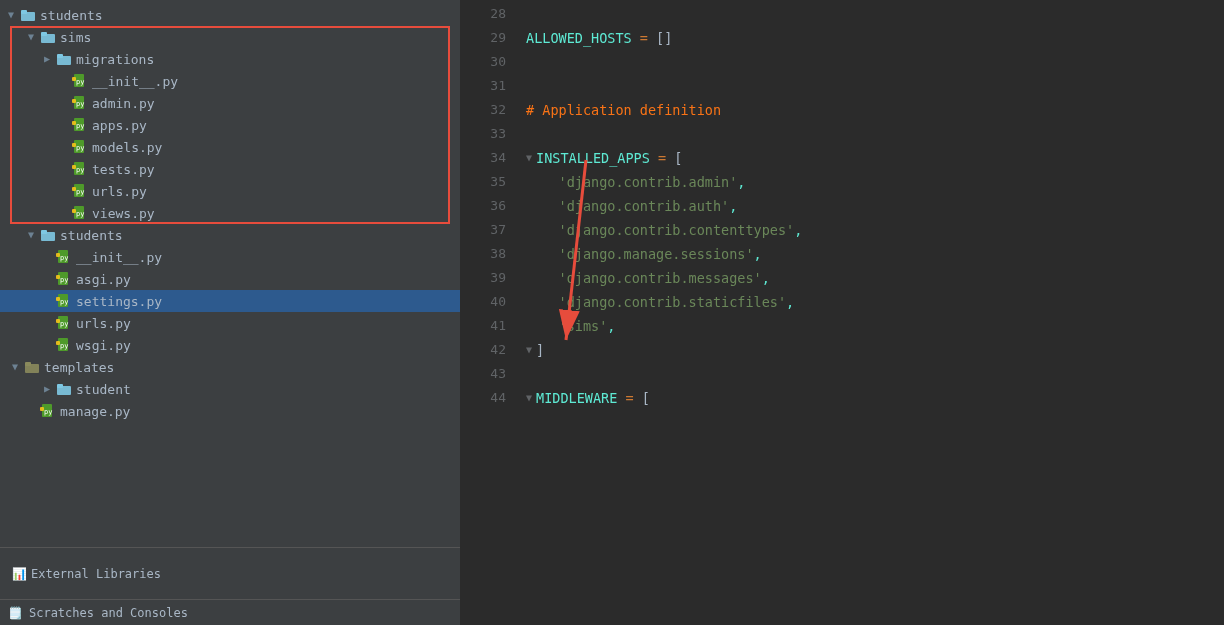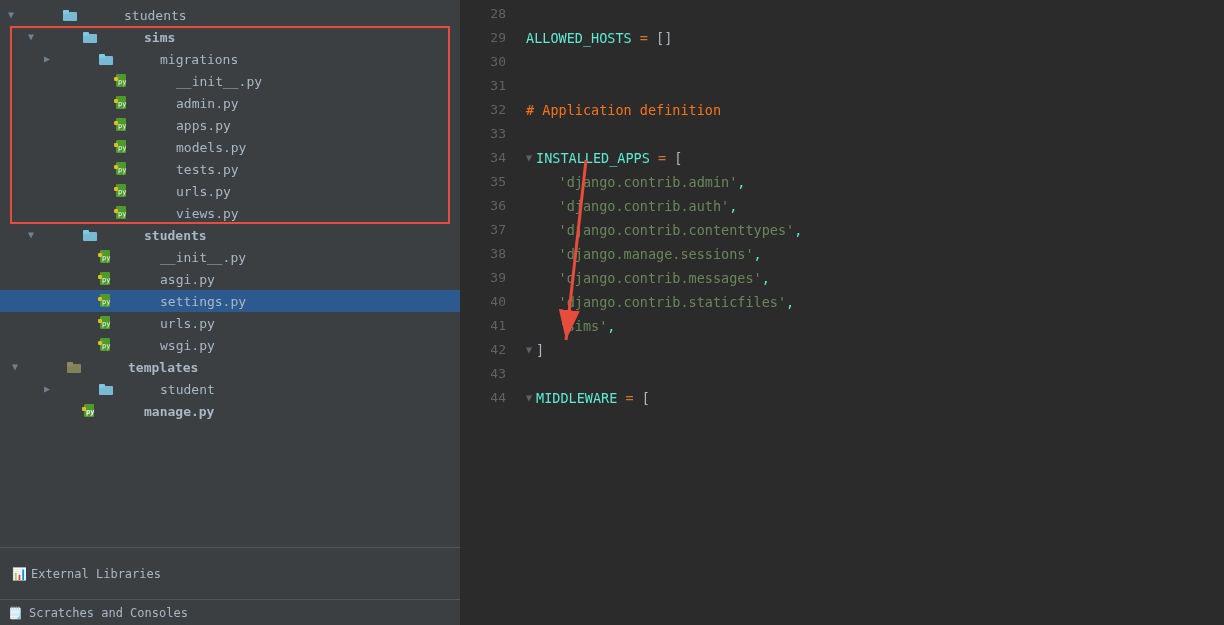--- a/index.html
+++ b/index.html
@@ -31,28 +31,27 @@
       padding: 4px 0;
     }
 
     .tree-item {
       display: flex;
       align-items: center;
       height: 22px;
       padding-left: 4px;
       cursor: pointer;
       white-space: nowrap;
-      gap: 42px;
     }
 
     .tree-item.selected {
       background: #2d5a8e;
     }
 
-    .indent-1 { padding-left: 20px; font-weight: bold; }
+    .indent-1 { padding-left: 20px; }
     .indent-2 { padding-left: 36px; }
     .indent-3 { padding-left: 52px; }
 
     .arrow {
       display: inline-block;
       width: 14px;
       height: 14px;
       margin-right: 2px;
       font-size: 10px;
       color: #6d8293;

